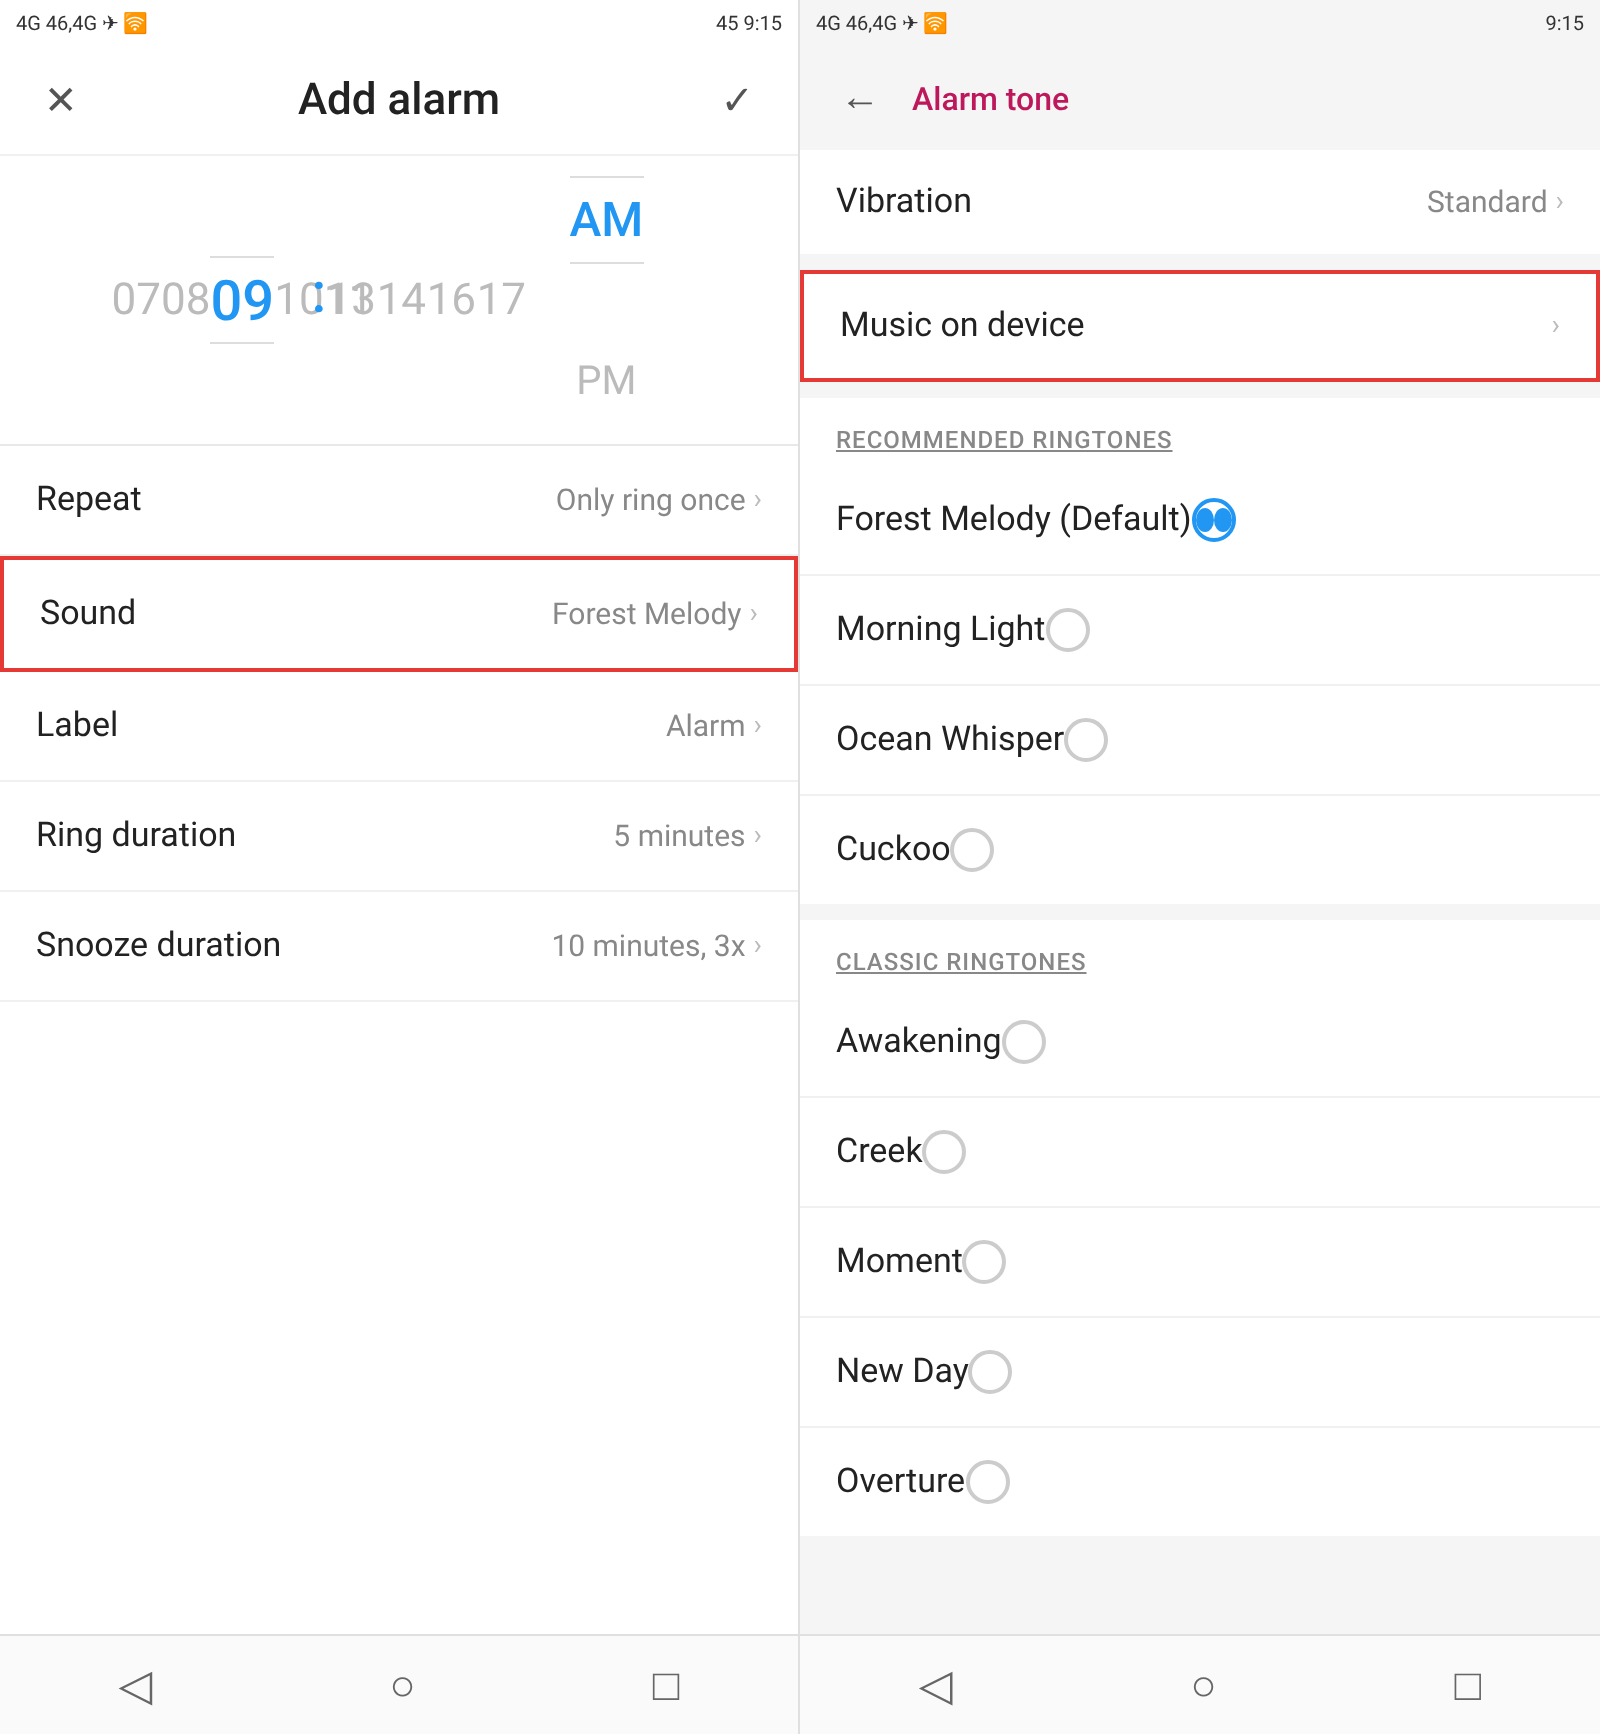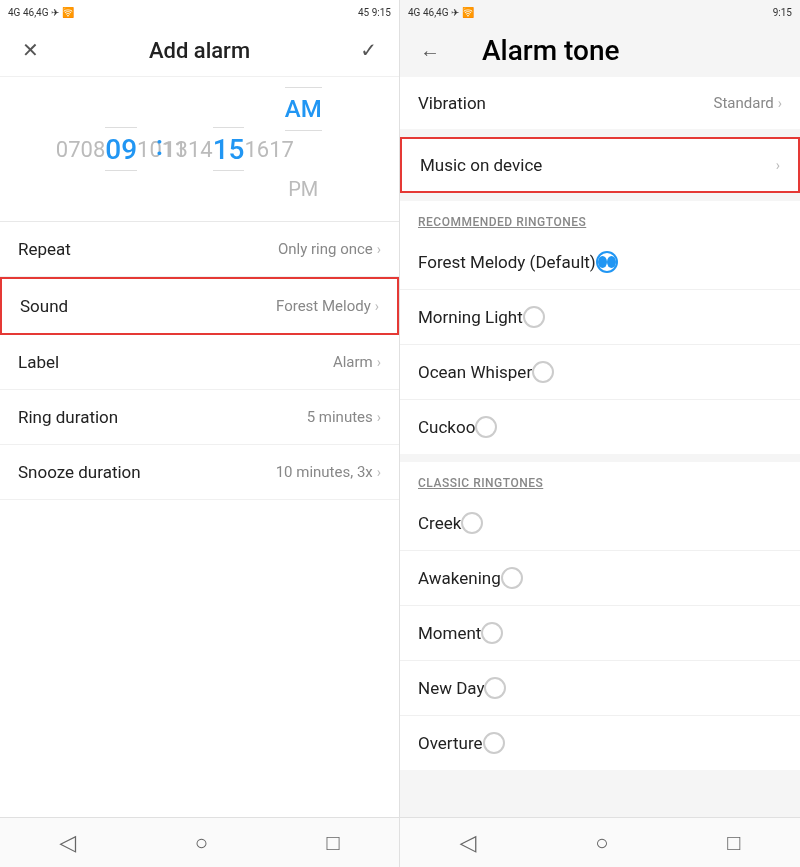--- a/index.html
+++ b/index.html
@@ -198,24 +198,23 @@
 
     .right-top-bar {
       display: flex;
       align-items: center;
       padding: 10px 16px;
       background: #f5f5f5;
       gap: 12px;
     }
 
     .right-top-bar-title {
-      font-size: 28px;
-      font-weight: 500;
-      color: #000000;
-      margin-left: 26px;
+      font-size: 16px;
+      font-weight: 500;
+      color: #be185d;
     }
 
     .right-content {
       flex: 1;
       overflow-y: auto;
       background: #f5f5f5;
     }
 
     .vibration-row {
       display: flex;
@@ -340,21 +339,20 @@
       <div class="time-item">07</div>
       <div class="time-item">08</div>
       <div class="time-item active">09</div>
       <div class="time-item">10</div>
       <div class="time-item">11</div>
     </div>
     <div class="time-separator">:</div>
     <div class="time-column">
       <div class="time-item">13</div>
       <div class="time-item">14</div>
-      <div class="time-item active">15</div>
       <div class="time-item">16</div>
       <div class="time-item">17</div>
     </div>
     <div class="ampm-column">
       <div class="ampm-item active">AM</div>
       <div class="ampm-item">PM</div>
     </div>
   </div>
 
   <div class="settings-list">
@@ -451,25 +449,25 @@
       </div>
       <div class="ringtone-row">
         <span class="ringtone-label">Cuckoo</span>
         <div class="radio-btn"></div>
       </div>
     </div>
 
     <div class="classic-group">
       <div class="section-header">CLASSIC RINGTONES</div>
       <div class="ringtone-row">
+        <span class="ringtone-label">Awakening</span>
+        <div class="radio-btn"></div>
+      </div>
+      <div class="ringtone-row">
         <span class="ringtone-label">Creek</span>
-        <div class="radio-btn"></div>
-      </div>
-      <div class="ringtone-row">
-        <span class="ringtone-label">Awakening</span>
         <div class="radio-btn"></div>
       </div>
       <div class="ringtone-row">
         <span class="ringtone-label">Moment</span>
         <div class="radio-btn"></div>
       </div>
       <div class="ringtone-row">
         <span class="ringtone-label">New Day</span>
         <div class="radio-btn"></div>
       </div>

